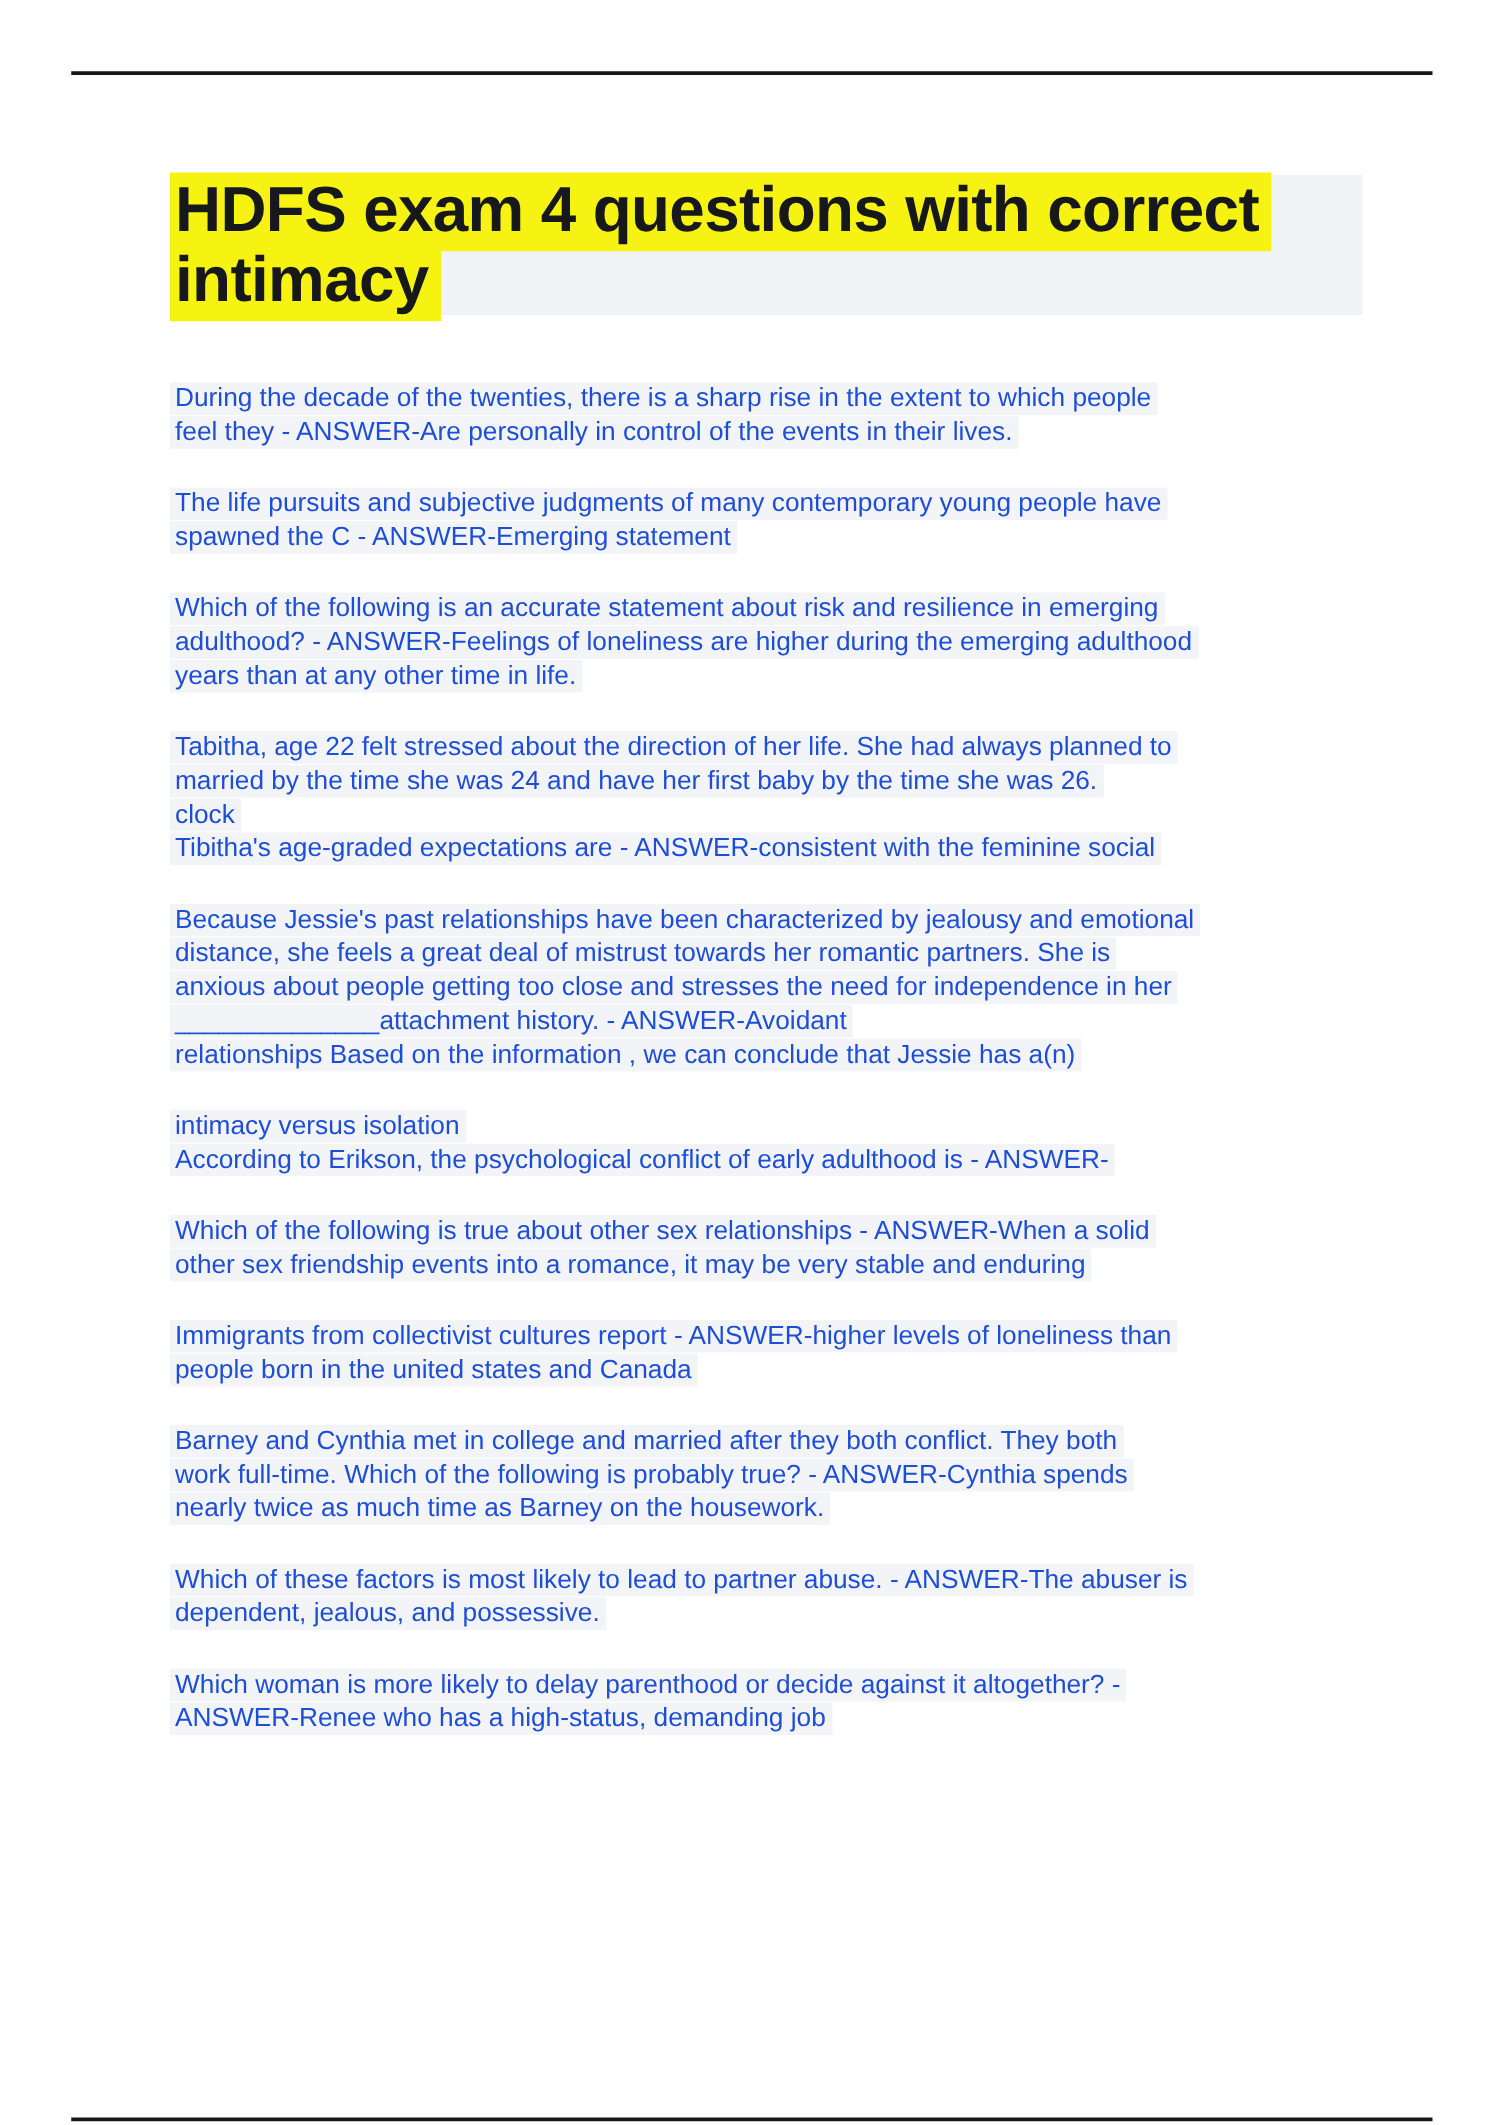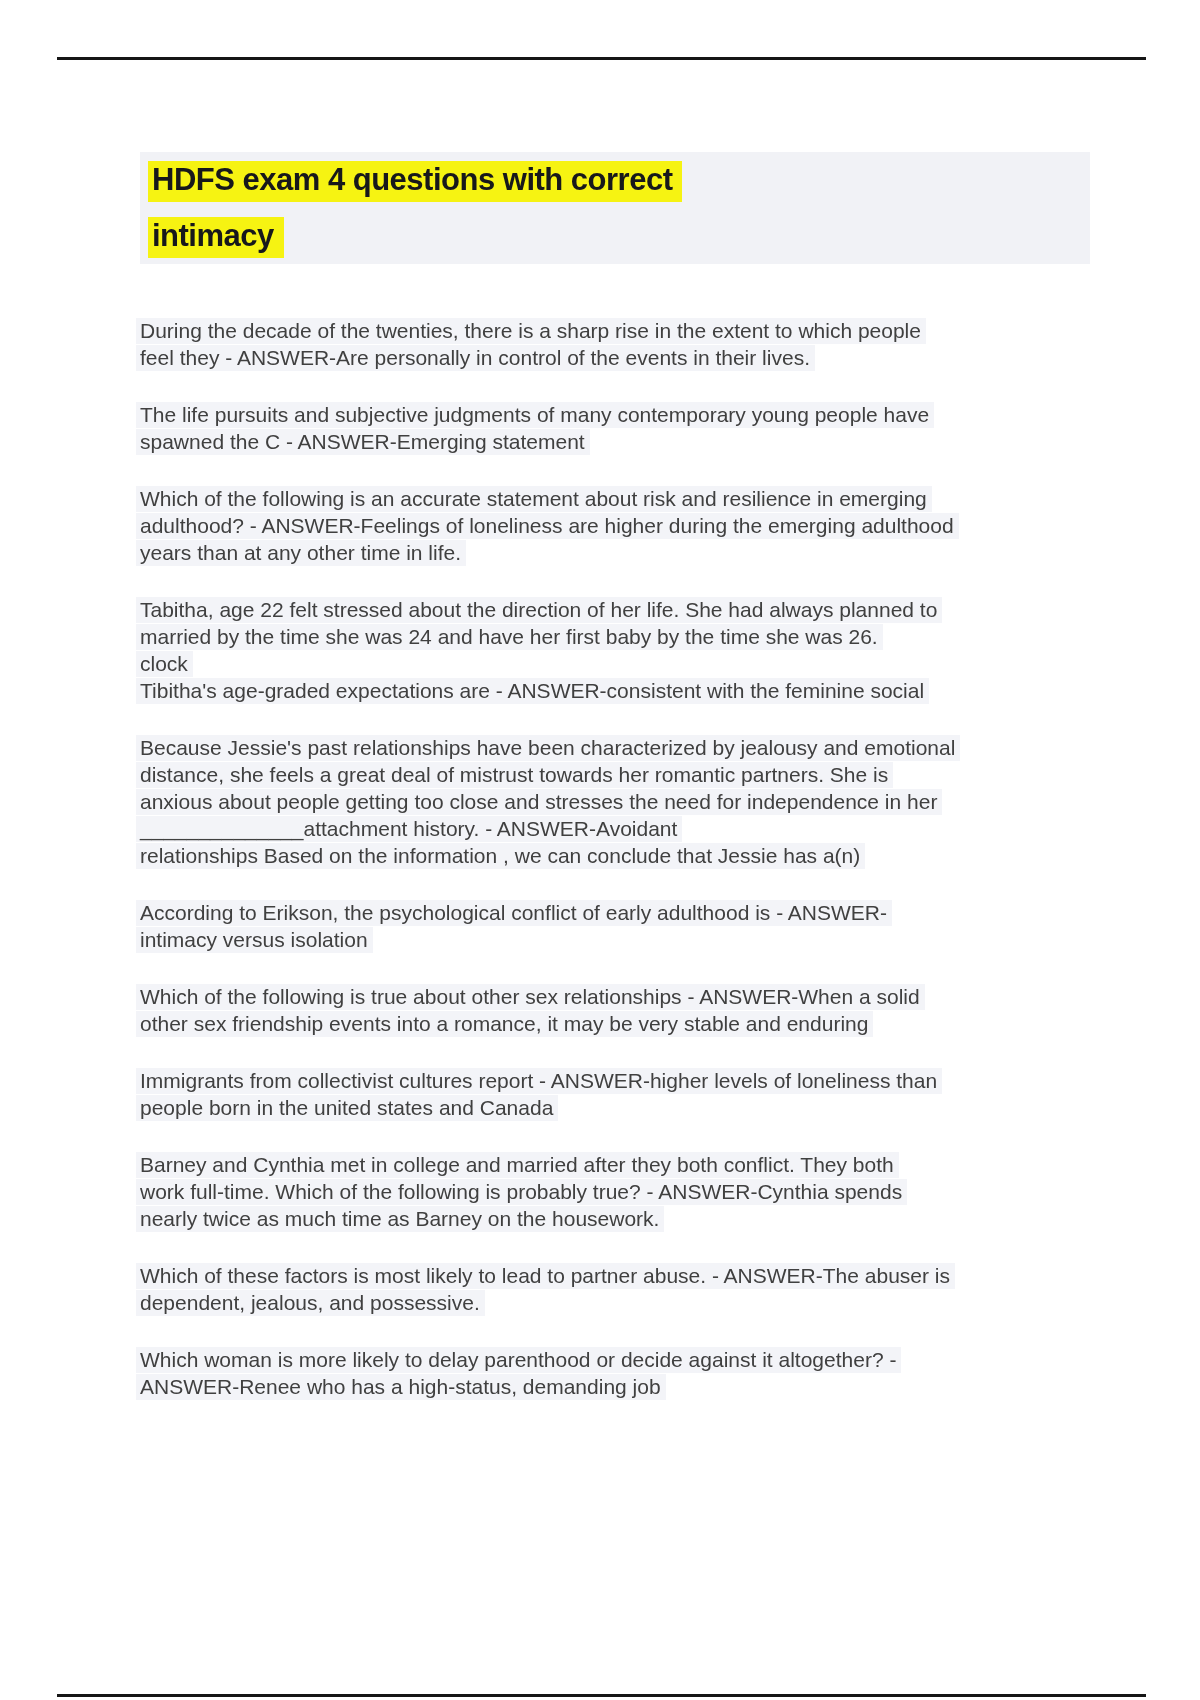--- a/index.html
+++ b/index.html
@@ -30,22 +30,22 @@
     top: 140px;
     width: 960px;
   }
 
   
   .title-block {
     width: 950px;
     background: #f1f2f6;
   }
   .doc-title {
-    margin: 12px;
-    font-size: 31px;
+    margin: 0;
+    font-size: 51px;
     line-height: 56px;
     font-weight: bold;
     color: #17181b;
     letter-spacing: -0.5px;
   }
   .t-line {
     display: block;
     white-space: nowrap;
   }
   .mark {
@@ -55,21 +55,21 @@
   }
 
   
   .paragraphs {
     margin-top: 53px;
   }
   .para {
     margin: 0 0 30px 0;
     font-size: 21px;
     line-height: 27px;
-    color: #404040;
+    color: #1d4ed8;
   }
   .line {
     display: block;
     white-space: nowrap;
   }
   .hl {
     background: #f3f4f8;
     padding: 1px 5px 2px 4px;
     margin-left: -4px;
   }
@@ -115,22 +115,22 @@
 
     <p class="para">
       <span class="line"><span class="hl">Because Jessie's past relationships have been characterized by jealousy and emotional</span></span>
       <span class="line"><span class="hl">distance, she feels a great deal of mistrust towards her romantic partners. She is</span></span>
       <span class="line"><span class="hl">anxious about people getting too close and stresses the need for independence in her</span></span>
       <span class="line"><span class="hl">______________attachment history. - ANSWER-Avoidant</span></span>
       <span class="line"><span class="hl">relationships Based on the information , we can conclude that Jessie has a(n)</span></span>
     </p>
 
     <p class="para">
+      <span class="line"><span class="hl">intimacy versus isolation</span></span>
       <span class="line"><span class="hl">According to Erikson, the psychological conflict of early adulthood is - ANSWER-</span></span>
-      <span class="line"><span class="hl">intimacy versus isolation</span></span>
     </p>
 
     <p class="para">
       <span class="line"><span class="hl">Which of the following is true about other sex relationships - ANSWER-When a solid</span></span>
       <span class="line"><span class="hl">other sex friendship events into a romance, it may be very stable and enduring</span></span>
     </p>
 
     <p class="para">
       <span class="line"><span class="hl">Immigrants from collectivist cultures report - ANSWER-higher levels of loneliness than</span></span>
       <span class="line"><span class="hl">people born in the united states and Canada</span></span>

